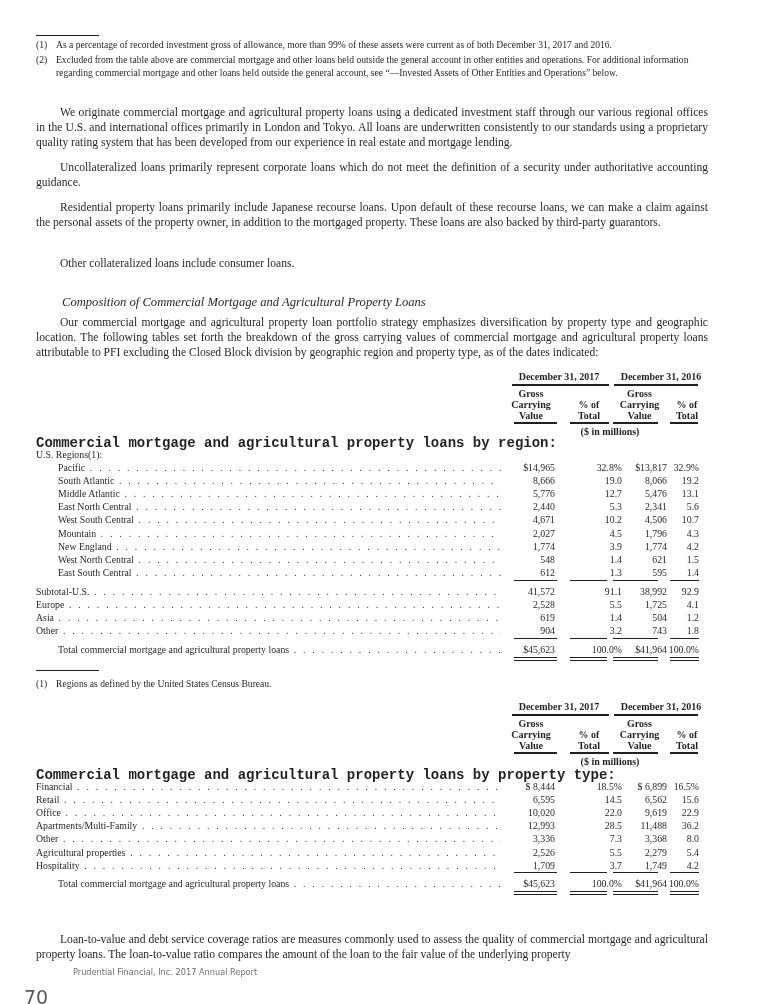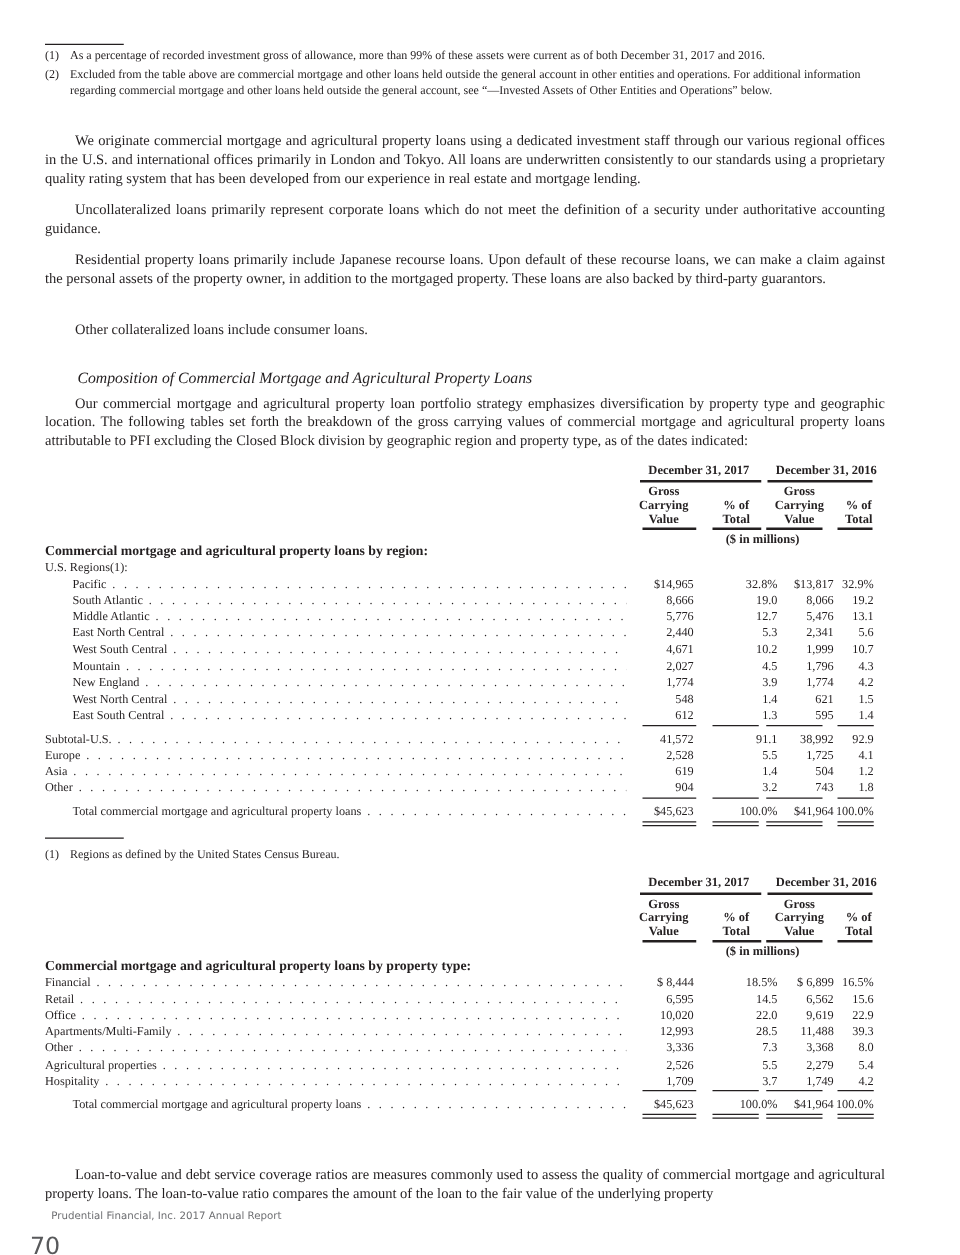--- a/index.html
+++ b/index.html
@@ -18,24 +18,24 @@
   .row { position:absolute; left:36px; width:672px; height:13px; font-size:9.8px; line-height:13px; }
   .row .lbl { position:absolute; left:0; white-space:nowrap; overflow:hidden; width:465px; }
   .row .lbl.ind1 { left:22px; width:443px; }
   .row .lbl.ind2 { left:22px; width:443px; }
   .row .lbl .dots { color:#231f20; letter-spacing:2.2px; }
   .row .v { position:absolute; text-align:right; }
   .c1 { left:470px; width:49px; }
   .c2 { left:543px; width:43px; }
   .c3 { left:584px; width:47px; }
   .c4 { left:618px; width:45px; }
-  .sec-title { position:absolute; left:36px; font-size:11px; font-weight:bold; }
+  .sec-title { position:absolute; left:36px; font-size:14px; font-weight:bold;font-family:Liberation Mono, monospace; }
   .sum-rule { position:absolute; height:1px; background:#231f20; }
   .footer-num { position:absolute; left:24px; top:963px; font-family:"DejaVu Sans", sans-serif; font-size:19px; color:#58595b;margin-top:23px; }
-  .footer-txt { position:absolute; left:41px; top:967px; font-family:"DejaVu Sans", sans-serif; font-size:8.2px; color:#6d6e71; }
+  .footer-txt { position:absolute; left:73px; top:967px; font-family:"DejaVu Sans", sans-serif; font-size:8.2px; color:#6d6e71; }
 </style>
 </head>
 <body>
 
 <div class="fn-rule" style="left:36px; top:35px; width:63px;"></div>
 <div class="fn" style="top:38px;">
   <span class="num">(1)</span>
   <span class="txt">As a percentage of recorded investment gross of allowance, more than 99% of these assets were current as of both December 31, 2017 and 2016.</span>
 </div>
 <div class="fn" style="top:53px;">
@@ -111,21 +111,21 @@
       <span class="lbl ind1"><span>East North Central</span><span class="dots"> . . . . . . . . . . . . . . . . . . . . . . . . . . . . . . . . . . . . . . . . . . . . . . . . . . . . . . . . . . . . . . . . . . . . . . . . . . . . . . . . . . . .</span></span>
       <span class="v c1">2,440</span>
       <span class="v c2">5.3</span>
       <span class="v c3">2,341</span>
       <span class="v c4">5.6</span>
     </div>
     <div class="row" style="top:513.4000000000001px;">
       <span class="lbl ind1"><span>West South Central</span><span class="dots"> . . . . . . . . . . . . . . . . . . . . . . . . . . . . . . . . . . . . . . . . . . . . . . . . . . . . . . . . . . . . . . . . . . . . . . . . . . . . . . . . . . . .</span></span>
       <span class="v c1">4,671</span>
       <span class="v c2">10.2</span>
-      <span class="v c3">1,999</span>
+      <span class="v c3">4,506</span>
       <span class="v c4">10.7</span>
     </div>
     <div class="row" style="top:526.5000000000001px;">
       <span class="lbl ind1"><span>Mountain</span><span class="dots"> . . . . . . . . . . . . . . . . . . . . . . . . . . . . . . . . . . . . . . . . . . . . . . . . . . . . . . . . . . . . . . . . . . . . . . . . . . . . . . . . . . . .</span></span>
       <span class="v c1">2,027</span>
       <span class="v c2">4.5</span>
       <span class="v c3">1,796</span>
       <span class="v c4">4.3</span>
     </div>
     <div class="row" style="top:539.6000000000001px;">
@@ -258,21 +258,21 @@
       <span class="v c1">10,020</span>
       <span class="v c2">22.0</span>
       <span class="v c3">9,619</span>
       <span class="v c4">22.9</span>
     </div>
     <div class="row" style="top:819.3000000000001px;">
       <span class="lbl "><span>Apartments/Multi-Family</span><span class="dots"> . . . . . . . . . . . . . . . . . . . . . . . . . . . . . . . . . . . . . . . . . . . . . . . . . . . . . . . . . . . . . . . . . . . . . . . . . . . . . . . . . . . .</span></span>
       <span class="v c1">12,993</span>
       <span class="v c2">28.5</span>
       <span class="v c3">11,488</span>
-      <span class="v c4">39.3</span>
+      <span class="v c4">36.2</span>
     </div>
     <div class="row" style="top:832.4000000000001px;">
       <span class="lbl "><span>Other</span><span class="dots"> . . . . . . . . . . . . . . . . . . . . . . . . . . . . . . . . . . . . . . . . . . . . . . . . . . . . . . . . . . . . . . . . . . . . . . . . . . . . . . . . . . . .</span></span>
       <span class="v c1">3,336</span>
       <span class="v c2">7.3</span>
       <span class="v c3">3,368</span>
       <span class="v c4">8.0</span>
     </div>
     <div class="row" style="top:845.5000000000001px;">
       <span class="lbl "><span>Agricultural properties</span><span class="dots"> . . . . . . . . . . . . . . . . . . . . . . . . . . . . . . . . . . . . . . . . . . . . . . . . . . . . . . . . . . . . . . . . . . . . . . . . . . . . . . . . . . . .</span></span>

